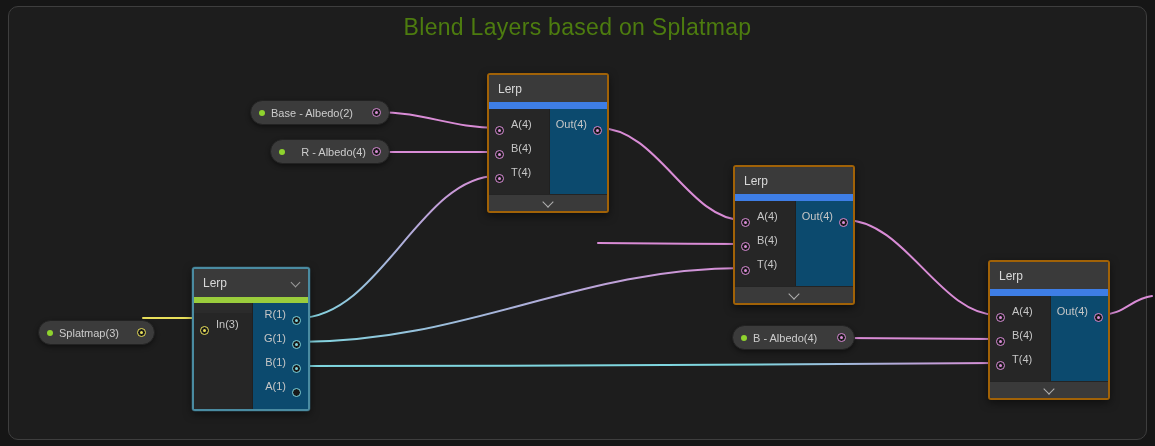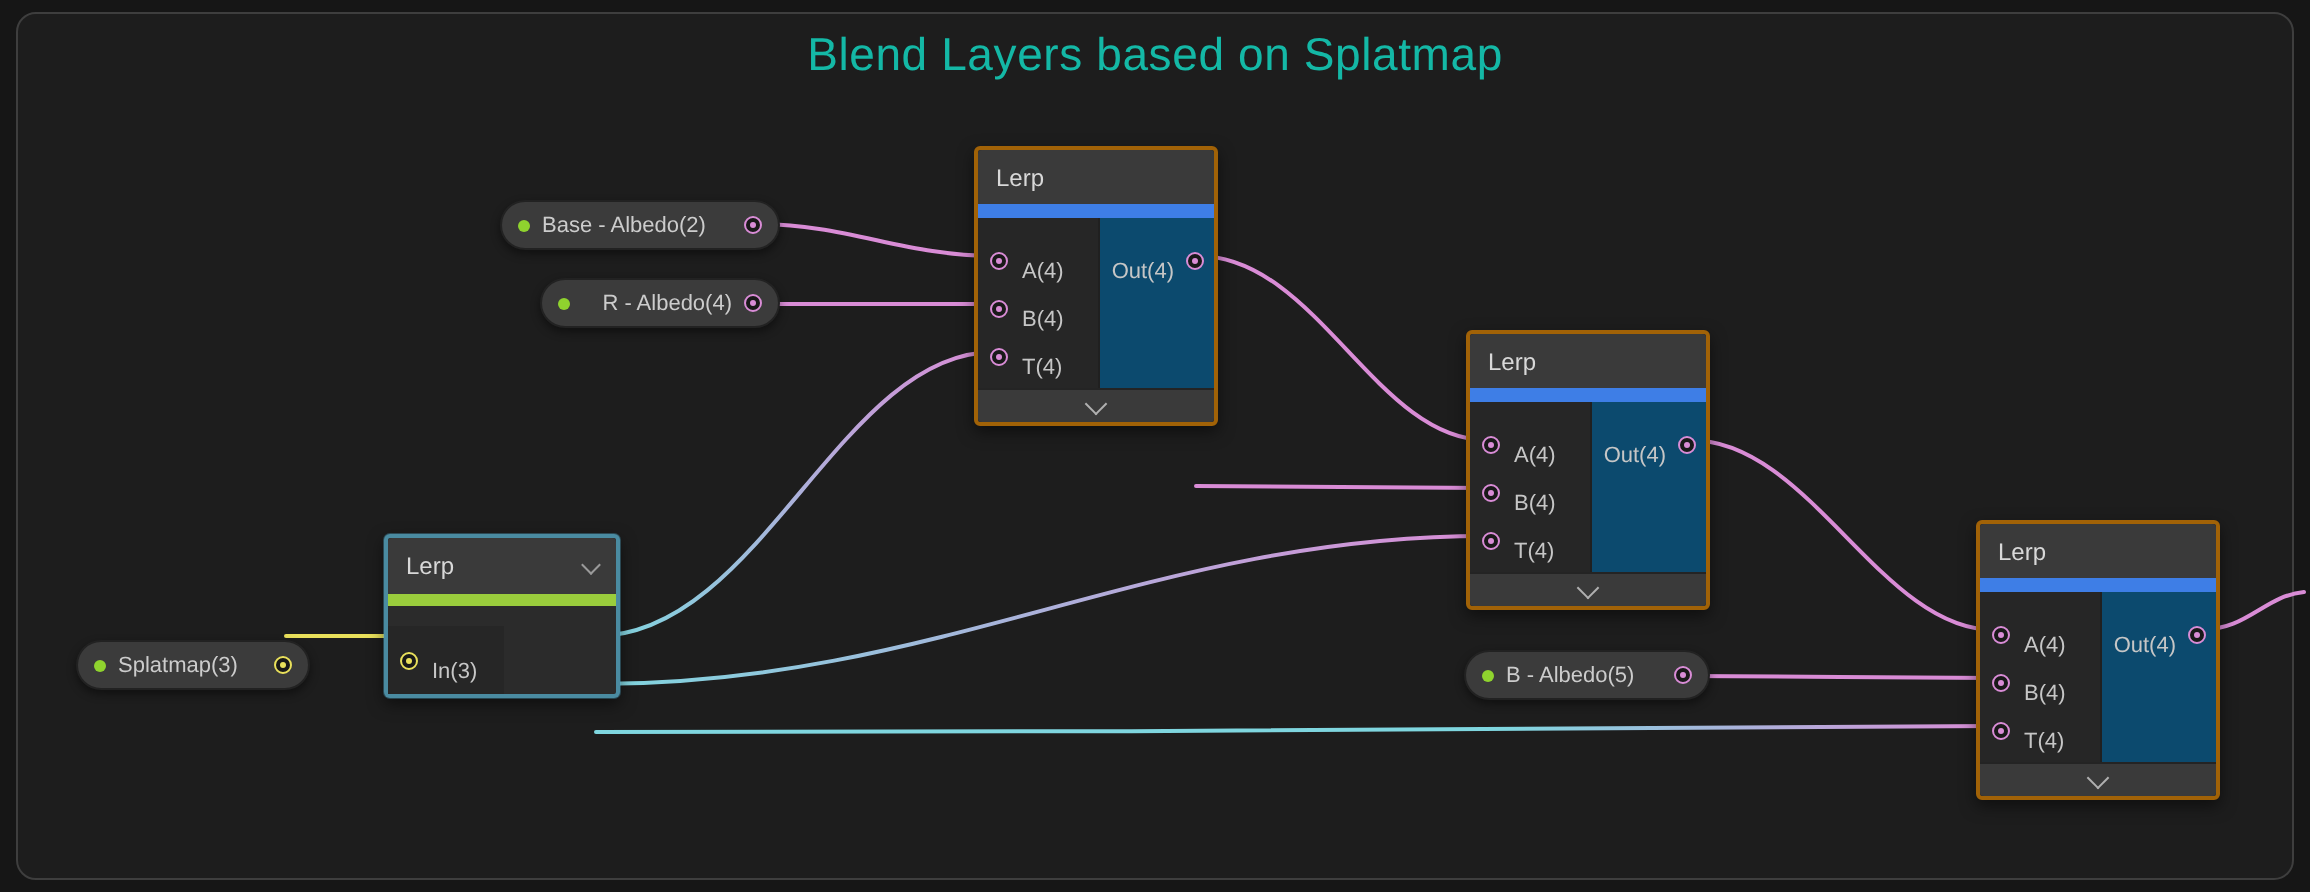--- a/index.html
+++ b/index.html
@@ -7,21 +7,21 @@
     position:relative;width:1155px;height:446px;overflow:hidden;
     background:#161616;font-family:"Liberation Sans",sans-serif;
     -webkit-font-smoothing:antialiased;
   }
   .frame{
     position:absolute;left:8px;top:6px;width:1139px;height:434px;
     border:1.5px solid #3e3e3e;border-radius:10px;background:#1d1d1d;box-sizing:border-box;
   }
   .graph-title{
     position:absolute;top:14px;left:0;right:0;text-align:center;
-    font-size:23px;color:#14b8a6;letter-spacing:.3px;
+    font-size:23px;color:#4d7c0f;letter-spacing:.3px;
   }
   svg.wires{position:absolute;left:0;top:0;z-index:1;}
   svg.wires path{fill:none;stroke-width:2;stroke-linecap:round;}
 
   
   .node{
     position:absolute;z-index:2;box-sizing:border-box;
     background:#2b2b2b;border:2px solid #a16207;border-radius:3px;
     box-shadow:0 3px 8px rgba(0,0,0,.5);
   }
@@ -41,21 +41,21 @@
   .node-body{display:flex;align-items:stretch;}
   .col-in{background:#262626;padding:9px 0 4px;}
   .lerp .col-in{width:60px;}
   .split .col-in{width:58px;padding:5px 0;margin-top:10px;}
   .col-out{flex:1;background:#0c4a6e;border-left:1px solid #202020;padding:9px 0 4px;}
   .split .col-out{padding:5px 0;}
   .node-footer{
     height:16px;background:#3a3a3a;display:flex;align-items:center;justify-content:center;
     border-top:1px solid #242424;border-radius:0 0 2px 2px;cursor:pointer;
   }
-  .row{position:relative;height:24px;display:flex;align-items:flex-end;
+  .row{position:relative;height:24px;display:flex;align-items:flex-start;
     font-size:11px;color:#c6c6c6;white-space:nowrap;}
   .row-in{padding-left:22px;}
   .row-in .port{position:absolute;left:6px;top:calc(50% - 4.5px);}
   .row-out{justify-content:flex-end;padding-right:20px;}
   .row-out .port{position:absolute;right:5px;top:calc(50% - 4.5px);}
   .split .row-out{padding-right:22px;}
   .split .row-out .port{right:7px;}
 
   
   .port{
@@ -134,37 +134,55 @@
     <span class="plabel">Base - Albedo(2)</span>
     <span class="port vec4 connected"></span>
   </div>
   <div class="pill" style="left:270px;top:139px;width:120px;text-align:right;">
     <span class="dot"></span>
     <span class="plabel">R - Albedo(4)</span>
     <span class="port vec4 connected"></span>
   </div>
   <div class="pill" style="left:732px;top:325px;width:123px;">
     <span class="dot"></span>
-    <span class="plabel">B - Albedo(5)</span>
+    <span class="plabel">B - Albedo(4)</span>
     <span class="port vec4 connected"></span>
   </div>
 
   <div class="node split selected" style="left:192px;top:267px;">
     <div class="node-header">
       <span>Lerp</span>
       <span class="hdr-chev"></span>
     </div>
     <div class="accent"></div>
     <div class="node-body">
       <div class="col-in">
         <div class="row row-in">
           <span class="port vec3 connected"></span>
           <span>In(3)</span>
         </div>
       </div>
+      <div class="col-out">
+        <div class="row row-out">
+          <span>R(1)</span>
+          <span class="port vec1 connected"></span>
+        </div>
+        <div class="row row-out">
+          <span>G(1)</span>
+          <span class="port vec1 connected"></span>
+        </div>
+        <div class="row row-out">
+          <span>B(1)</span>
+          <span class="port vec1 connected"></span>
+        </div>
+        <div class="row row-out">
+          <span>A(1)</span>
+          <span class="port vec1"></span>
+        </div>
+      </div>
     </div>
   </div>
 
   <div class="node lerp" style="left:487px;top:73px;">
     <div class="node-header">
       <span>Lerp</span>
     </div>
     <div class="accent"></div>
     <div class="node-body">
       <div class="col-in">

